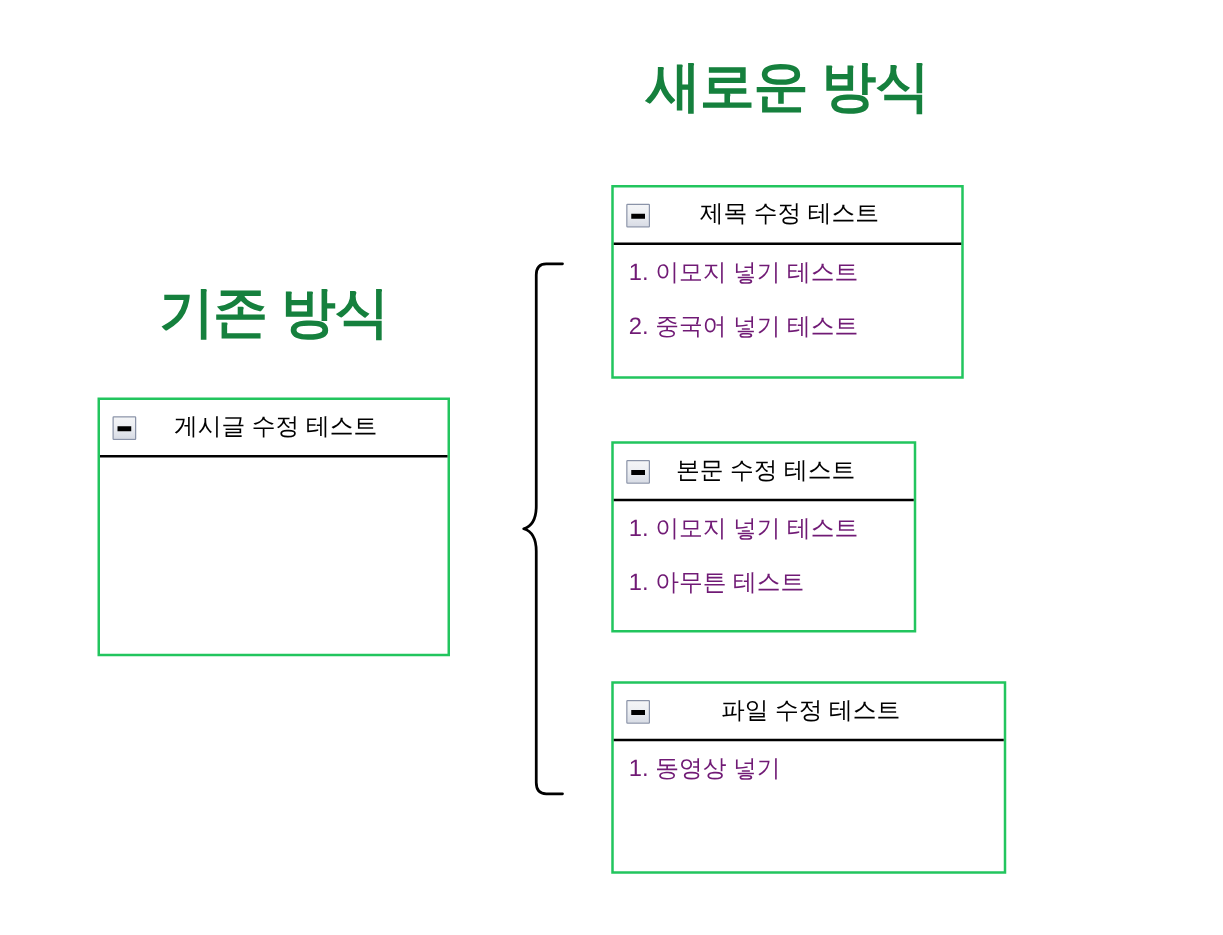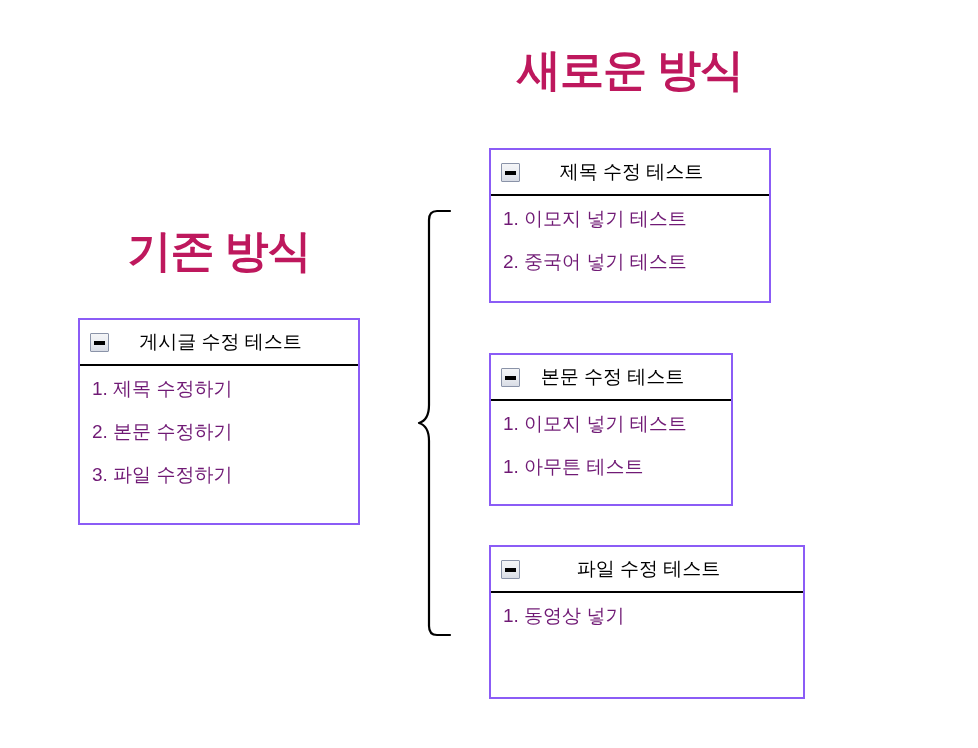--- a/index.html
+++ b/index.html
@@ -22,40 +22,40 @@
     width: 978px;
     height: 748px;
   }
 
   
   .heading {
     position: absolute;
     font-weight: bold;
     font-size: 44px;
     letter-spacing: -1px;
-    color: #be185d;
+    color: #15803d;
     white-space: nowrap;
     text-align: center;
     line-height: 1;
   }
   #heading-new {
     left: 489px;
     top: 48px;
     width: 282px;
   }
   #heading-old {
     left: 78px;
     top: 229px;
     width: 282px;
   }
 
   
   .box {
     position: absolute;
-    border: 2px solid #8b5cf6;
+    border: 2px solid #22c55e;
     background: #ffffff;
     box-sizing: border-box;
   }
   .box-header {
     display: flex;
     align-items: center;
     border-bottom: 2px solid #000000;
     box-sizing: border-box;
     height: 46px;
     padding: 0 10px;
@@ -149,25 +149,20 @@
 <div class="stage">
 
   <div class="heading" id="heading-new">새로운 방식</div>
 
   <div class="heading" id="heading-old">기존 방식</div>
 
   <div class="box" id="box-old">
     <div class="box-header">
       <span class="minimize-icon"></span>
       <span class="box-title">게시글 수정 테스트</span>
-    </div>
-    <div class="box-body">
-      <div class="box-item">1. 제목 수정하기</div>
-      <div class="box-item">2. 본문 수정하기</div>
-      <div class="box-item">3. 파일 수정하기</div>
     </div>
   </div>
 
   <div id="brace-connector">
     <svg width="60" height="450" viewBox="0 0 60 450" fill="none" xmlns="http://www.w3.org/2000/svg">
       <path d="M 45 11
                L 32 11
                Q 24 11 24 20
                L 24 205
                Q 24 220 14 223

